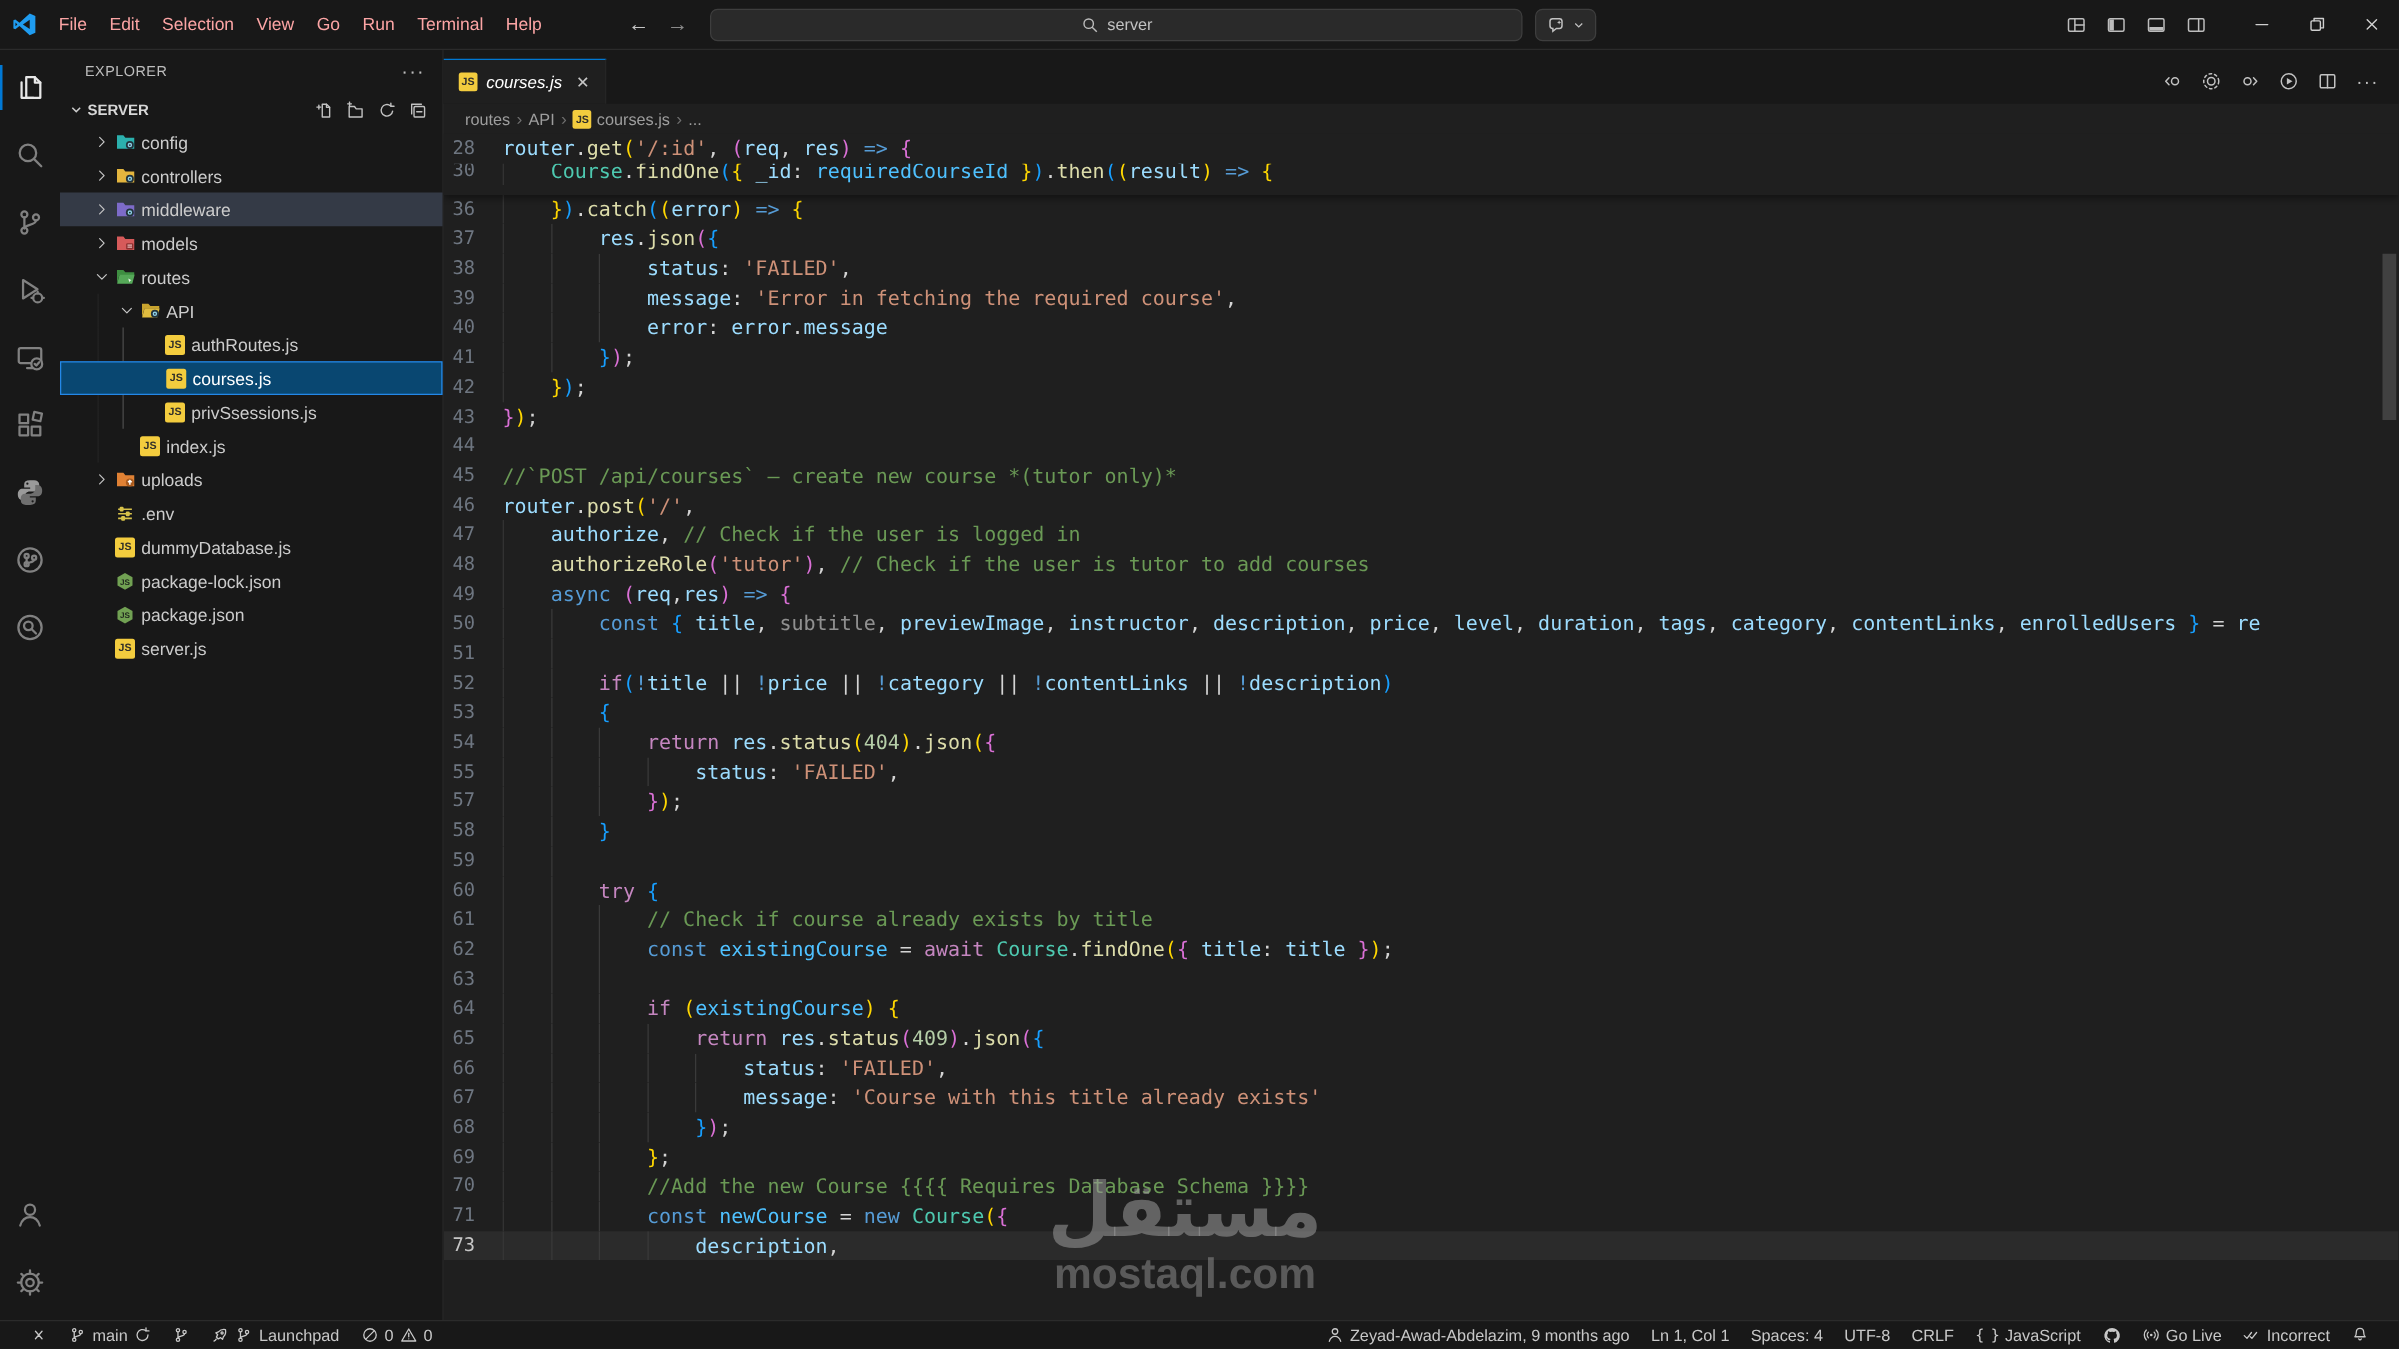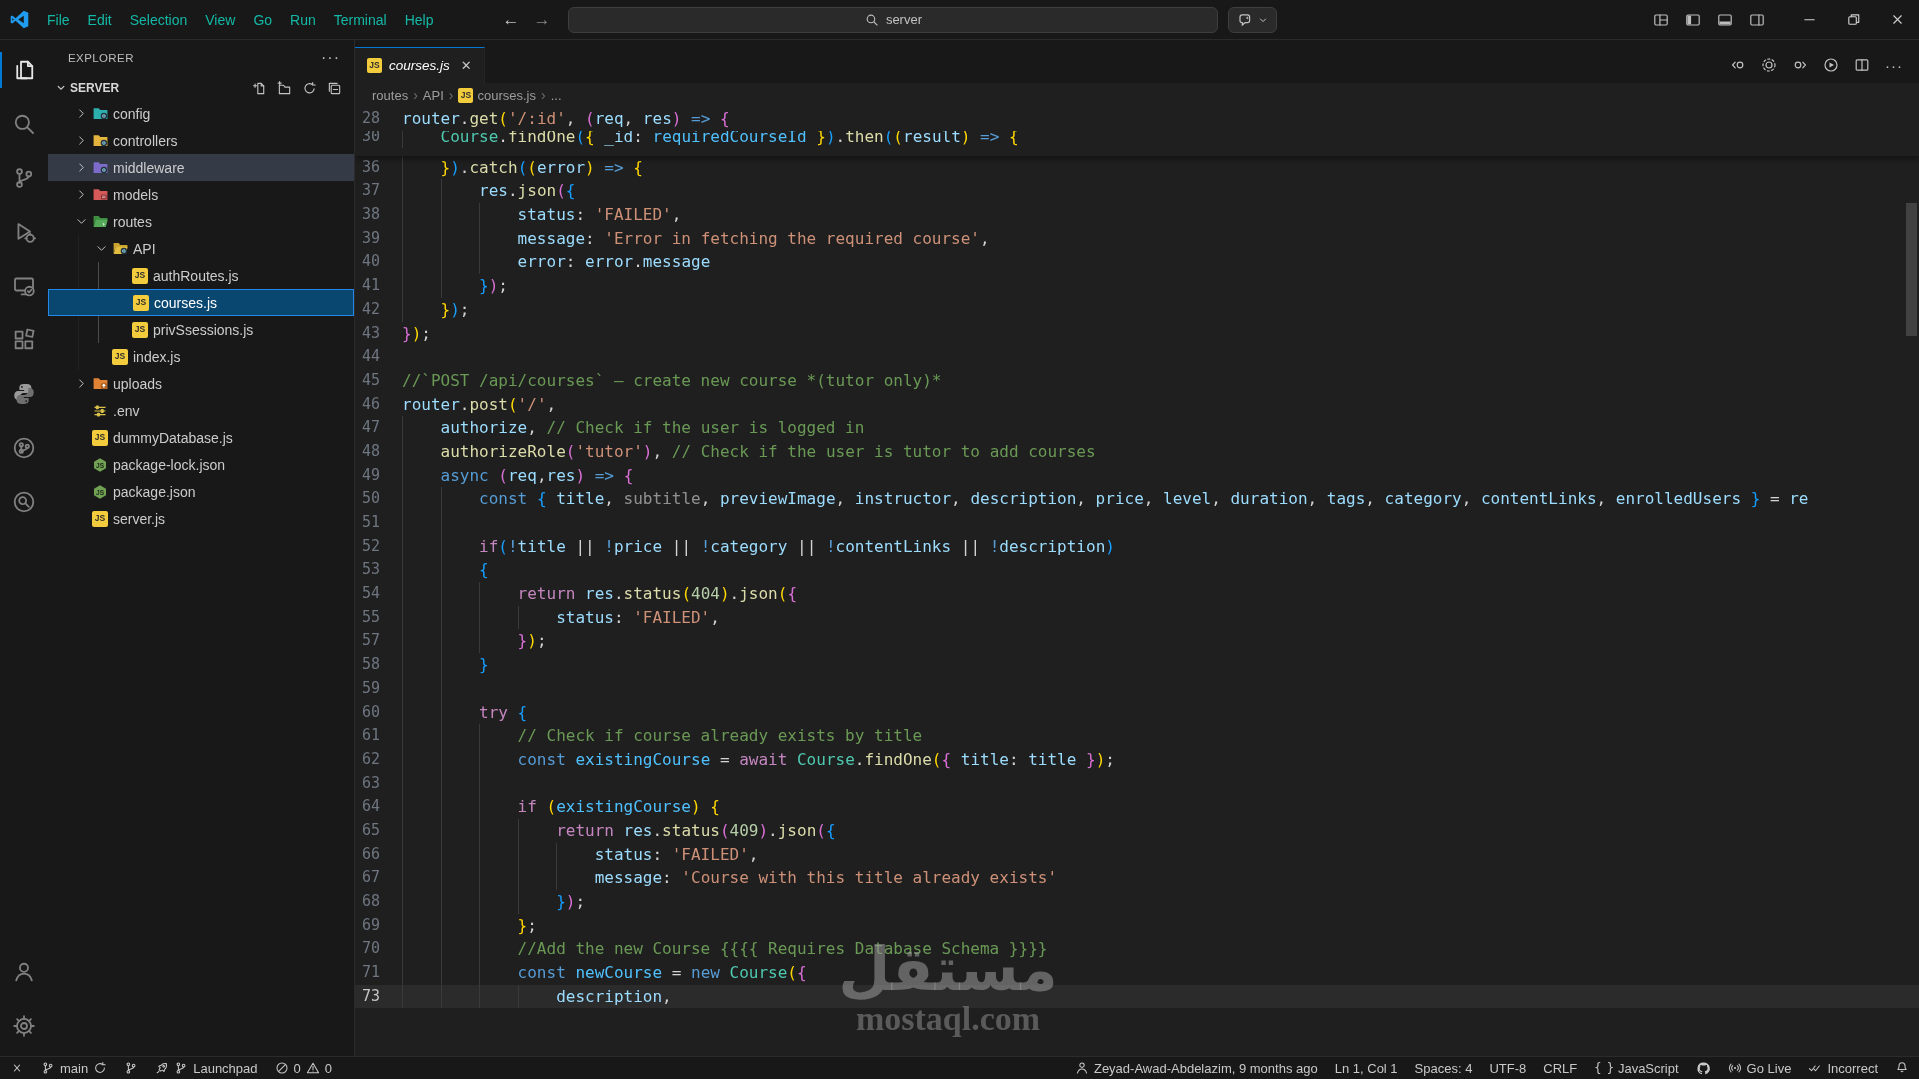--- a/index.html
+++ b/index.html
@@ -2,21 +2,21 @@
 <html><head>
 <meta charset="utf-8">
 <style>
   *{box-sizing:border-box;margin:0;padding:0}
   html,body{width:1919px;height:1079px;overflow:hidden;background:#1f1f1f;font-family:"Liberation Sans",sans-serif;-webkit-font-smoothing:antialiased}
   #app{width:1919px;height:1079px;display:flex;flex-direction:column;position:relative;color:#ccc}
 
   
   #titlebar{height:40px;background:#181818;border-bottom:1px solid #2b2b2b;display:flex;align-items:center;flex:none}
   #logo{width:38px;display:flex;justify-content:center}
-  .menu{padding:0 9px;font-size:14px;color:#14b8a6;cursor:default}
+  .menu{padding:0 9px;font-size:14px;color:#fca5a5;cursor:default}
   #navarrows{display:flex;gap:14px;margin:0 18px 0 60px;font-size:17px;color:#c5c5c5}
   #navarrows .dim{color:#8a8a8a}
   #cmdcenter{width:650px;height:26px;background:#2a2a2a;border:1px solid #3e3e3e;border-radius:6px;display:flex;align-items:center;justify-content:center;gap:7px;color:#c2c2c2;font-size:13px}
   #copilotbtn{margin-left:10px;height:26px;padding:0 8px;background:#2a2a2a;border:1px solid #3e3e3e;border-radius:6px;display:flex;align-items:center;gap:5px;color:#c2c2c2}
   #titleright{margin-left:auto;display:flex;align-items:center}
   #layoutbtns{display:flex;gap:16px;margin-right:22px;color:#bdbdbd}
   #winctrl{display:flex}
   #winctrl .wc{width:44px;height:39px;display:flex;align-items:center;justify-content:center;color:#cfcfcf}
 
   
@@ -64,35 +64,35 @@
   .ln{width:47px;flex:none;text-align:right;padding-right:22px;color:#6e7681;font-size:15px}
   .ct{flex:1;position:relative;white-space:pre;overflow:hidden}
   .gl{position:absolute;top:0;bottom:0;width:1px;background:#3a3a3a}
   .tk-kw{color:#569cd6}.tk-ctl{color:#c586c0}.tk-fn{color:#dcdcaa}.tk-var{color:#9cdcfe}
   .tk-vard{color:#ffffff;opacity:.5}.tk-varc{color:#4fc1ff}.tk-str{color:#ce9178}.tk-com{color:#6a9955}
   .tk-num{color:#b5cea8}.tk-cls{color:#4ec9b0}.tk-pun{color:#d4d4d4}
   .tk-bg{color:#ffd700}.tk-bp{color:#da70d6}.tk-bb{color:#179fff}
   #vscroll{position:absolute;top:96px;right:2px;width:11px;height:133px;background:rgba(121,121,121,.38);z-index:4}
 
   
-  #statusbar{height:23px;background:#181818;border-top:1px solid #2b2b2b;display:flex;align-items:center;justify-content:space-between;padding:0 10px;font-size:13px;color:#c8c8c8;flex:none}
+  #statusbar{height:23px;background:#181818;border-top:1px solid #2b2b2b;display:flex;align-items:center;justify-content:space-between;padding:0 24px;font-size:13px;color:#c8c8c8;flex:none}
   .sbgrp{display:flex;align-items:center;gap:17px}
   .seg{display:flex;align-items:center;gap:5px;white-space:nowrap}
 
   
   .ic{display:inline-flex;align-items:center;justify-content:center;line-height:0}
   .ic svg{display:block}
   .jsbadge{width:16px;height:16px;background:#f3cc3e;color:#32302a;font-weight:bold;font-size:8.5px;display:inline-flex;align-items:center;justify-content:center;border-radius:2px;font-style:normal;line-height:1}
   #tab .jsbadge,.bcrumb .jsbadge{width:15px;height:15px}
   .dotsglyph{font-size:15px;letter-spacing:1px;line-height:1}
 
   
   #watermark{position:absolute;left:828px;top:936px;width:240px;text-align:center;z-index:9;pointer-events:none}
   #watermark .wm-ar{font-size:60px;font-weight:bold;color:rgba(155,155,155,.55);line-height:1.1;font-family:"DejaVu Sans",sans-serif}
-  #watermark .wm-en{font-size:34px;font-weight:bold;color:rgba(150,150,150,.5);line-height:1;font-family:Liberation Serif, serif}
+  #watermark .wm-en{font-size:34px;font-weight:bold;color:rgba(150,150,150,.5);line-height:1;font-family:Liberation Sans, sans-serif}
 </style>
 </head>
 <body>
 
 <div id="app">
 
   <header id="titlebar">
     <span id="logo" class="ic">
       <svg width="19" height="19" viewBox="0 0 16 16">
           <path fill="#1f9cf0" d="M11.6.6 4.7 6.9 1.9 4.7l-1.3.6v5.4l1.3.6 2.8-2.2 6.9 6.3 3.8-1.8V2.4L11.6.6zM2 9.2V6.8L3.3 8 2 9.2zm9.6 1.9L7 8l4.6-3.1v6.2z"></path>

